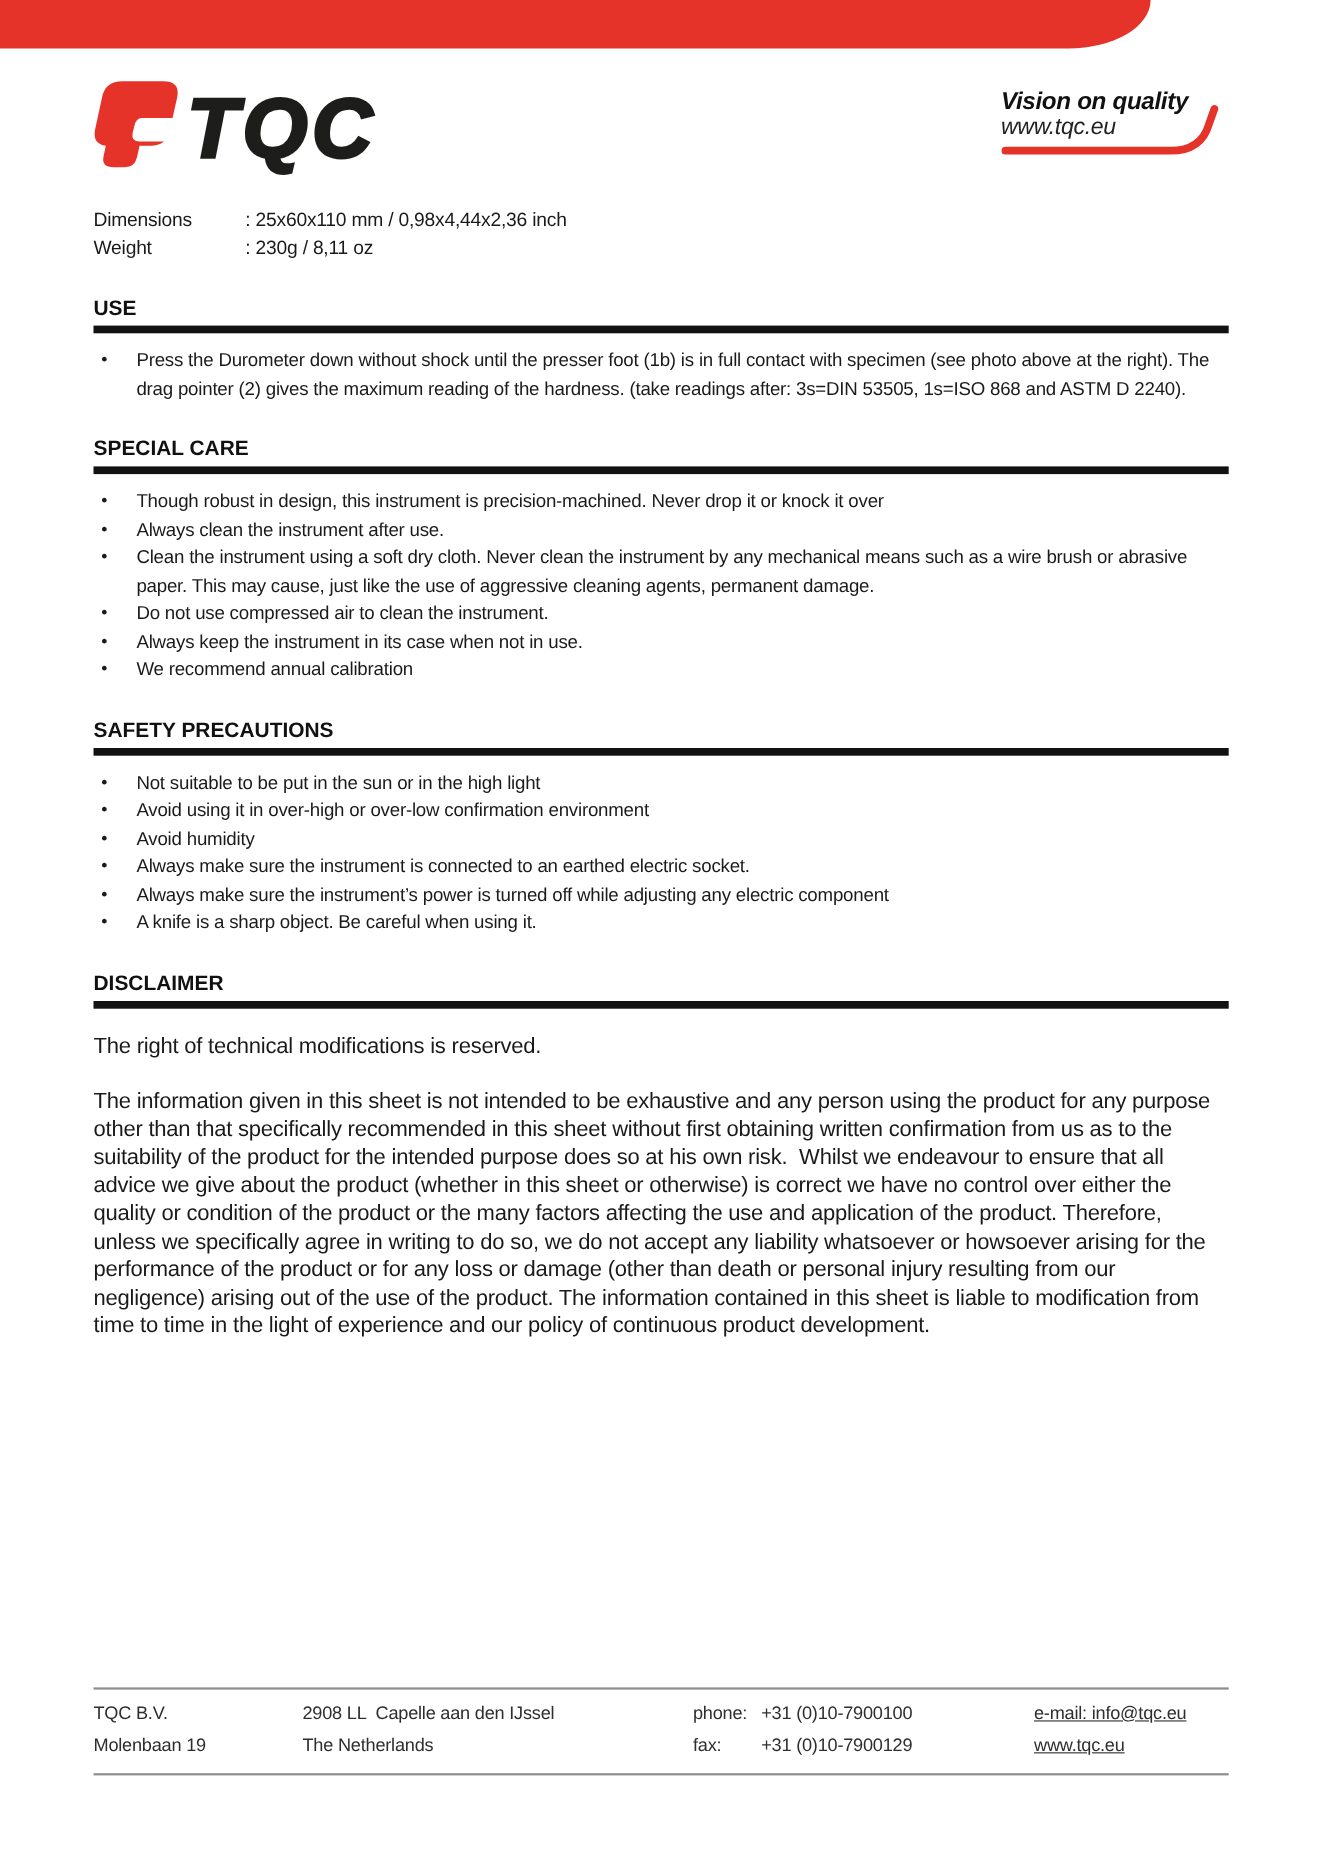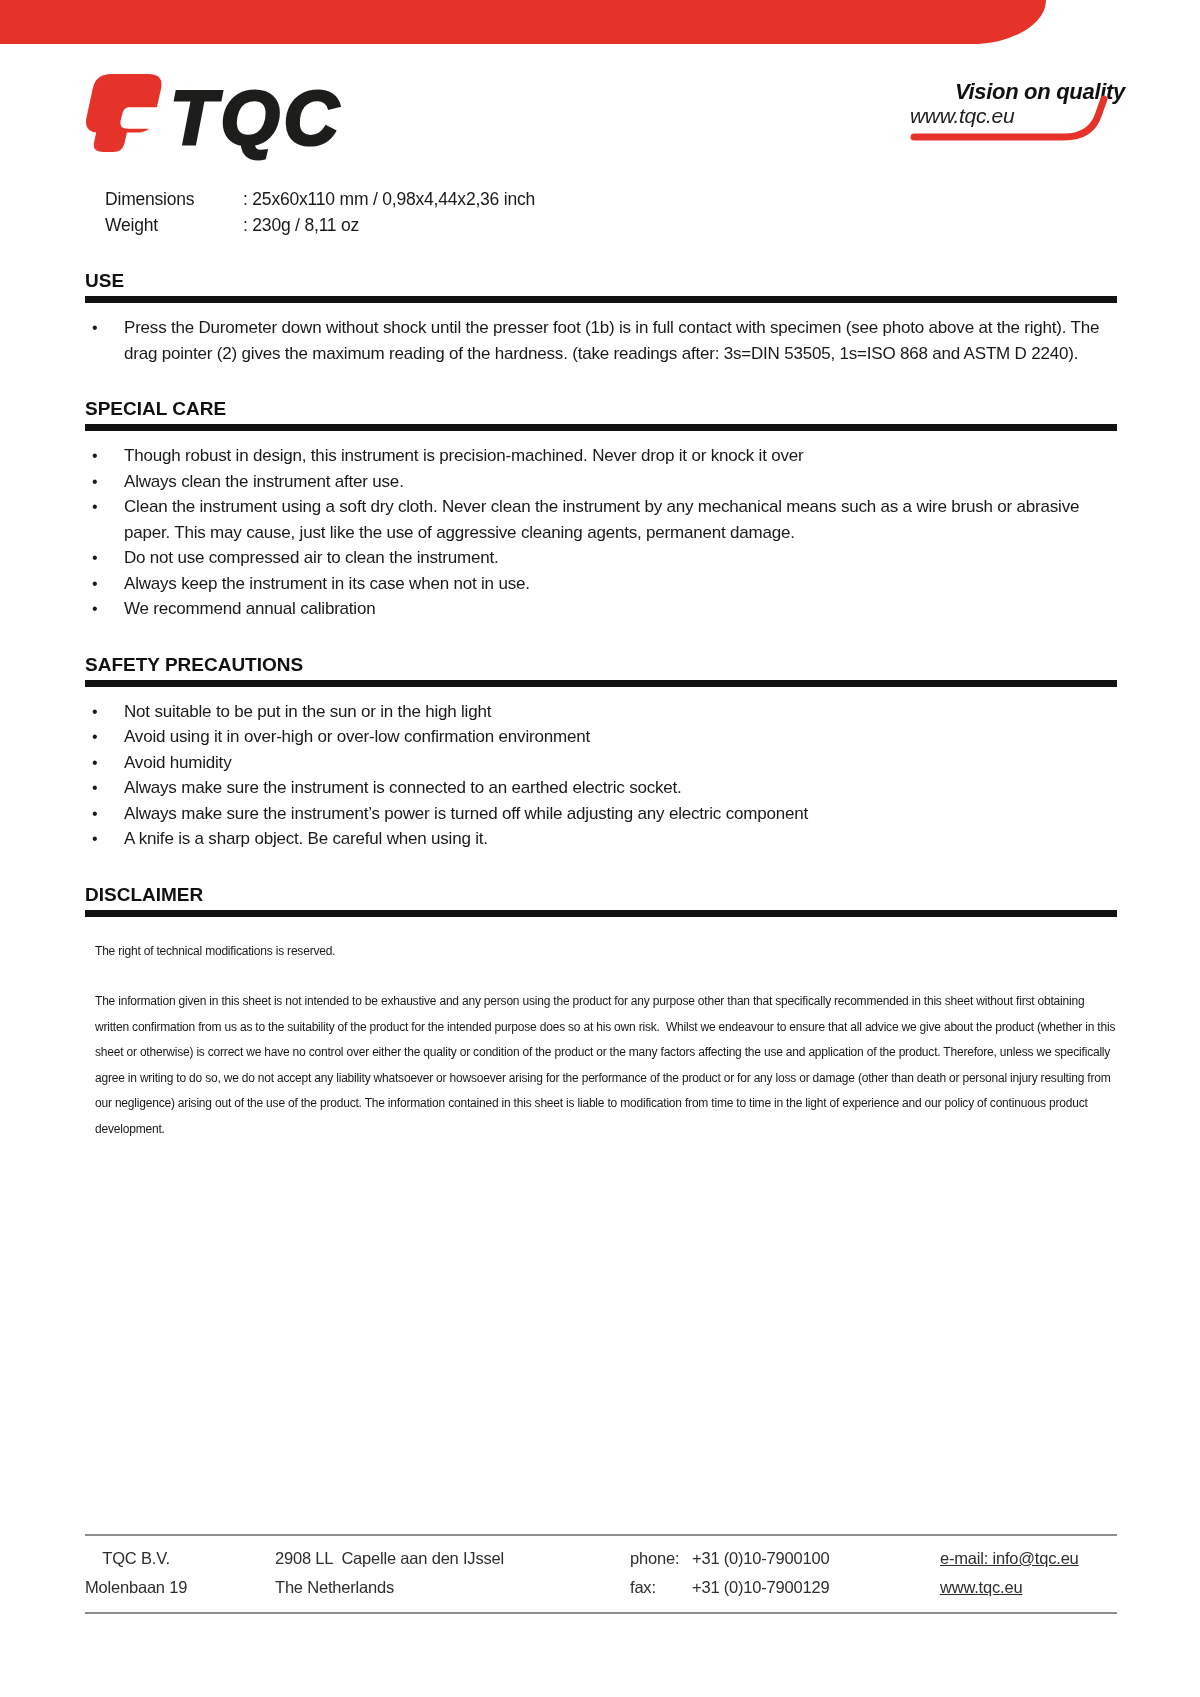--- a/index.html
+++ b/index.html
@@ -16,60 +16,60 @@
   .logo { position:absolute; left:82px; top:72px; display:flex; align-items:flex-end; }
   .logo svg { display:block; }
   .logo-text {
     font-size:76px; line-height:76px; font-weight:bold; font-style:italic;
     letter-spacing:4px; color:#1d1d1b; -webkit-text-stroke:3px #1d1d1b;
     margin-left:6px; margin-top:-6px;
   }
   .vision { position:absolute; left:910px; top:80px; width:215px; height:64px; }
   .vision-title {
     font-size:22px; font-weight:bold; font-style:italic; color:#111;
-    line-height:24px; letter-spacing:-0.3px; white-space:nowrap;text-align:right;
+    line-height:24px; letter-spacing:-0.3px; white-space:nowrap;
   }
   .vision-url { font-size:21px; font-style:italic; color:#222; line-height:24px; letter-spacing:-0.3px; }
   .vision svg { position:absolute; left:-6px; top:0; pointer-events:none; }
 
   
   .content { position:absolute; left:85px; top:0; width:1032px; }
   .specs { margin-top:186px; font-size:17.5px; line-height:26px; letter-spacing:-0.2px; }
   .spec-row { display:flex; }
-  .spec-label { width:138px; flex:0 0 138px;margin-left:20px; }
+  .spec-label { width:138px; flex:0 0 138px; }
   .spec-value { white-space:pre-wrap; }
 
   .section h2 {
     margin:30px 0 0 0; font-size:19px; line-height:25px; font-weight:bold;
     color:#111; letter-spacing:0;
   }
   .section .rule { height:7px; background:#121212; margin-top:3px; }
   .section ul { margin:12px 0 0 0; padding:0; list-style:none; }
   .section li {
     position:relative; padding-left:39px; font-size:17px; line-height:25.5px;
     letter-spacing:-0.2px; white-space:pre-wrap;
   }
   .section li::before {
     content:"\2022"; position:absolute; left:7px; top:0; font-size:16px;
   }
   .section p {
-    margin:22px 0 0 10px; font-size:12px; line-height:25.5px; letter-spacing:-0.2px;
+    margin:22px 0 0 0; font-size:20px; line-height:25.5px; letter-spacing:-0.2px;
     white-space:pre-wrap;
   }
   .section p + p { margin-top:25px; }
 
   
   .footer {
     position:absolute; left:85px; top:1534px; width:1032px;
     border-top:2px solid #8d8d8d; border-bottom:2px solid #8d8d8d;
     padding:8px 0 10px 0; font-size:16.5px; line-height:29px; color:#2e2e2e;
     letter-spacing:-0.2px;
   }
   .footer-col { position:absolute; white-space:pre-wrap; }
-  .footer-col.c1 { left:0;text-align:center; }
+  .footer-col.c1 { left:0; }
   .footer-col.c2 { left:190px; }
   .footer-col.c3 { left:545px; }
   .footer-col.c4 { left:855px;text-decoration:underline; }
   .footer .ph-label { display:inline-block; width:62px; }
   .footer-spacer { visibility:hidden; }
 </style>
 </head>
 <body>
 
 <div class="red-band"></div>

